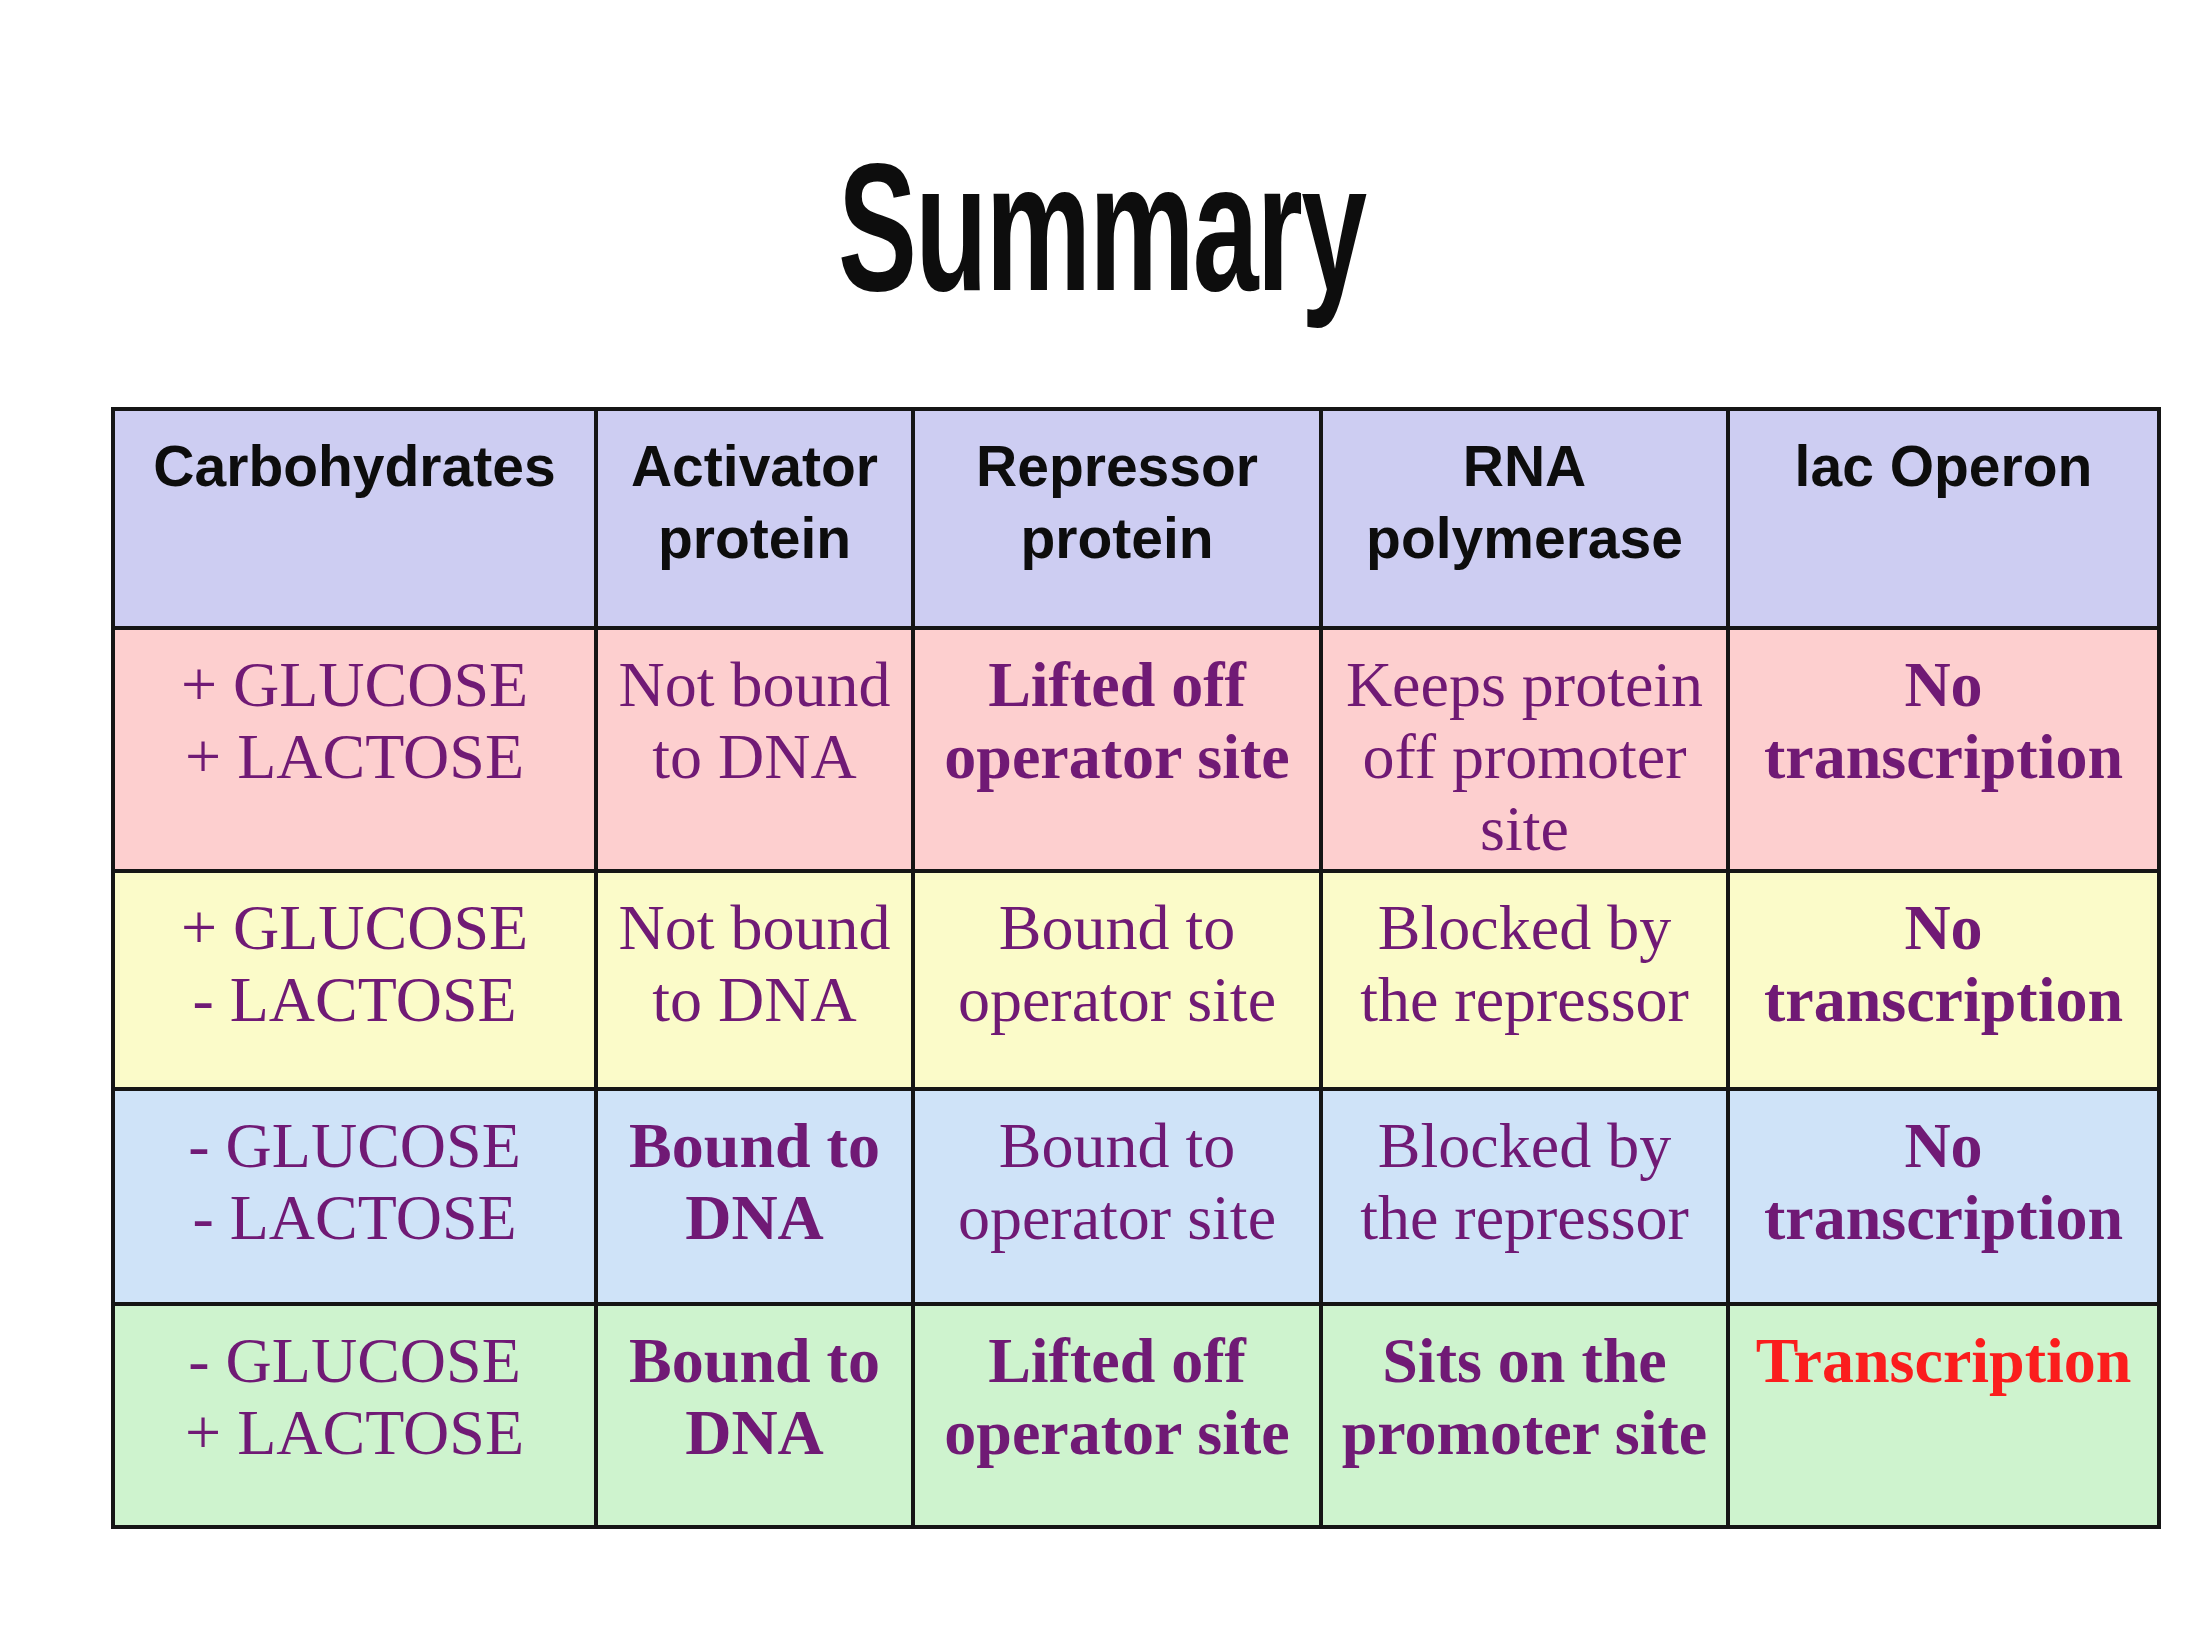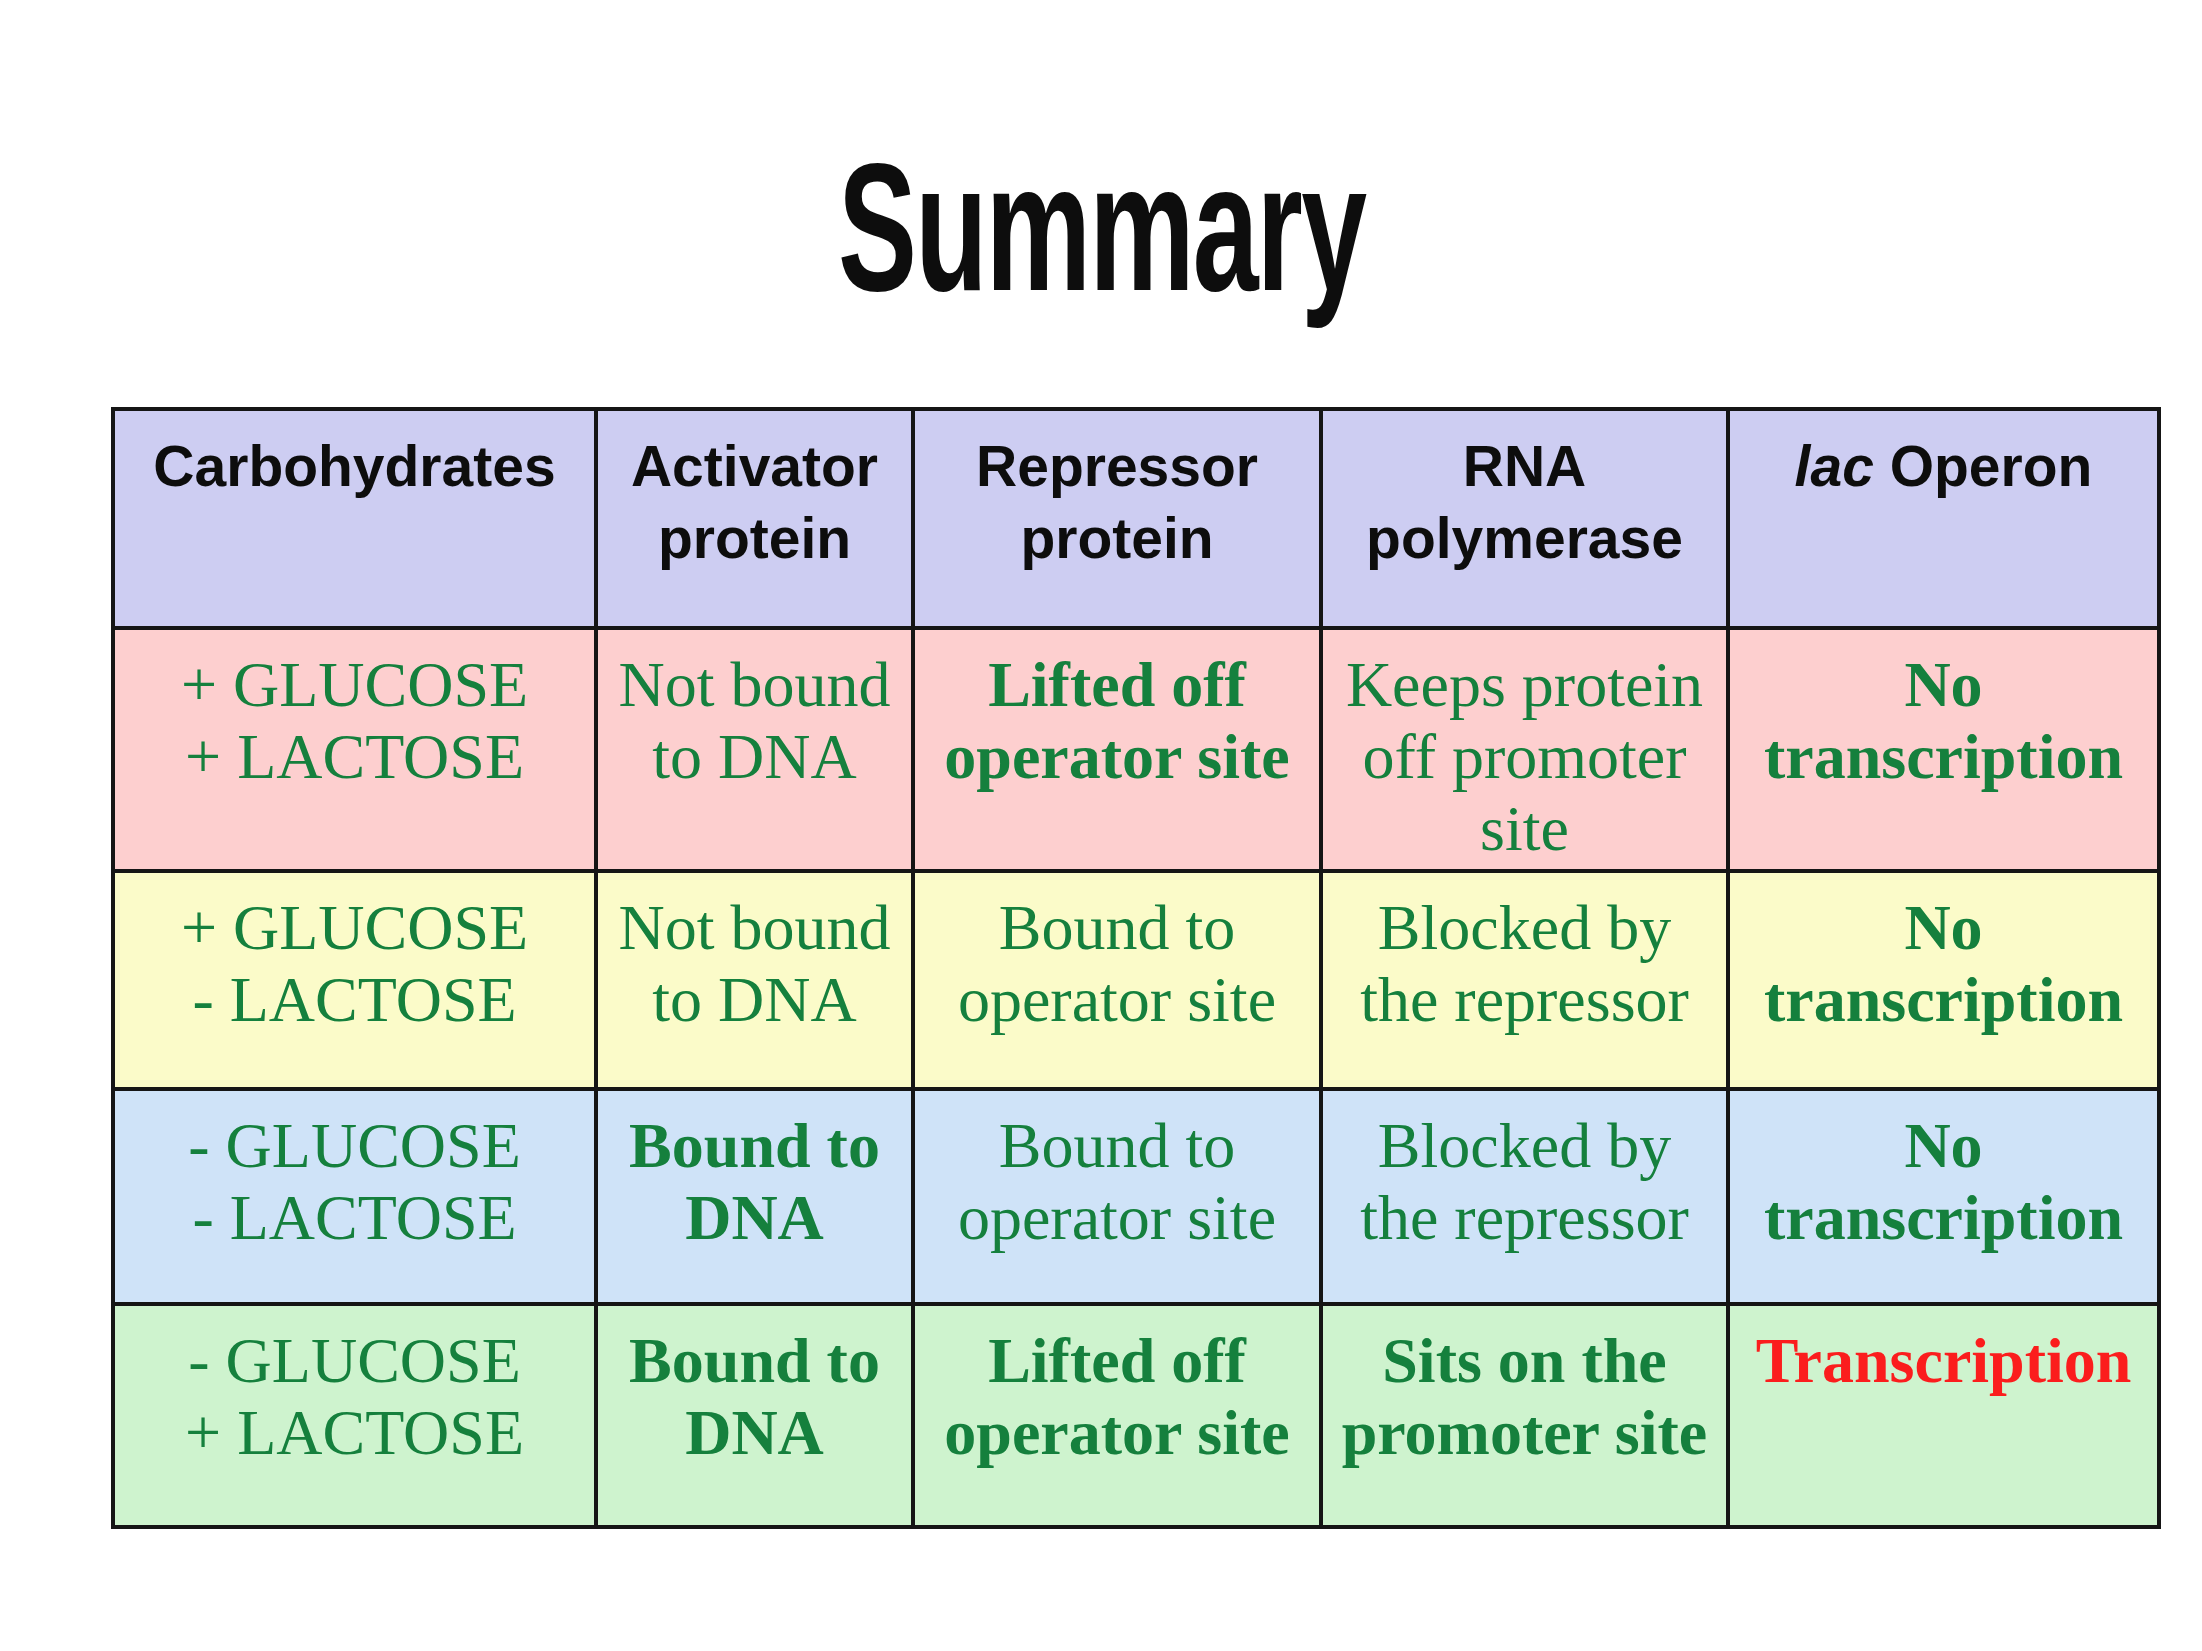--- a/index.html
+++ b/index.html
@@ -53,24 +53,24 @@
     font-size: 57px;
     line-height: 72px;
     font-weight: bold;
     color: #0d0d0d;
   }
   td.body-cell {
     font-family: "Liberation Serif", "DejaVu Serif", serif;
     font-size: 64px;
     line-height: 72px;
     font-weight: normal;
-    color: #15803d;
+    color: #701a75;
   }
   td.body-cell.b { font-weight: bold; }
-  .it { font-style: italic; }
+  .it { }
 </style>
 </head>
 <body>
 
 <div class="title-wrap">
   <span class="title">Summary</span>
 </div>
 
 <table class="summary">
   <colgroup>

